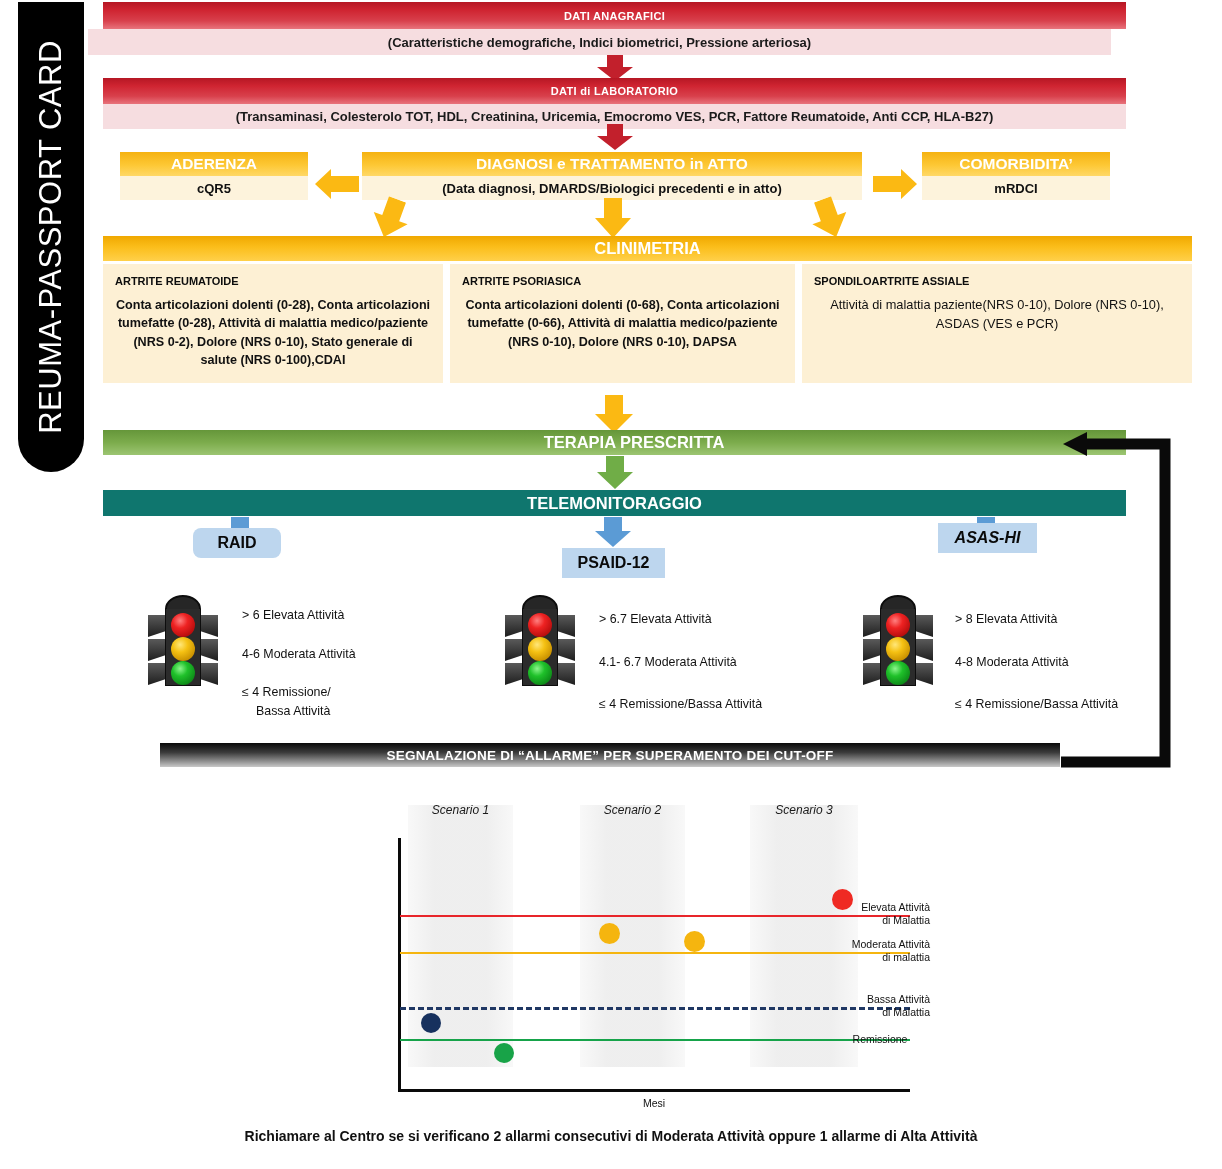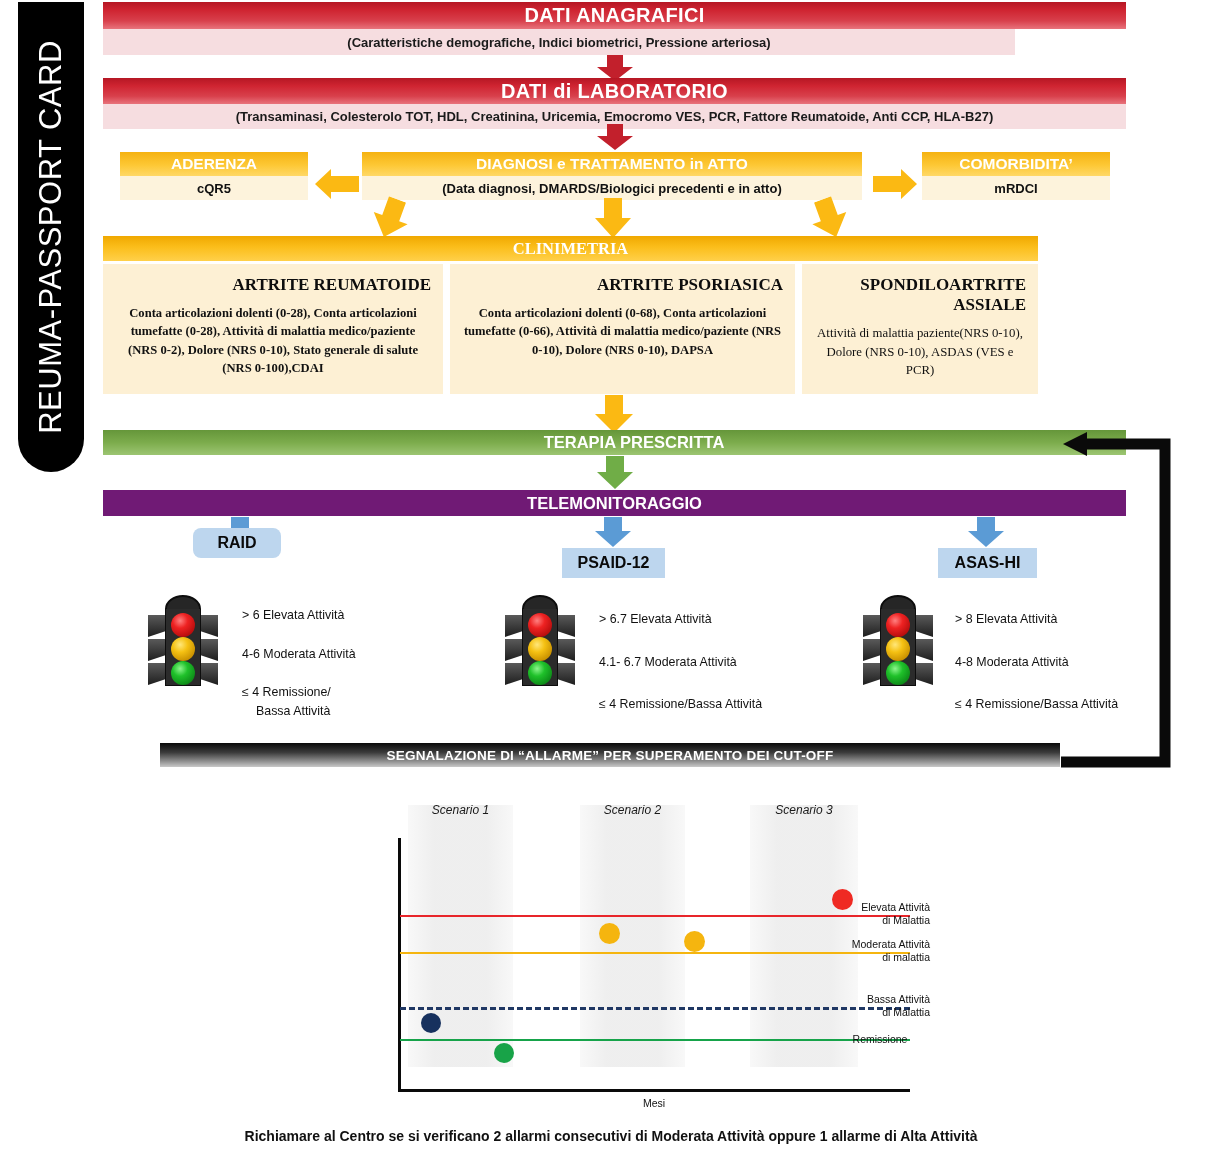--- a/index.html
+++ b/index.html
@@ -33,38 +33,38 @@
   
   .band {
     position: absolute;
     color: #ffffff;
     font-weight: bold;
     text-align: center;
     display: flex; align-items: center; justify-content: center;
   }
   .band-red {
     background: linear-gradient(to bottom, #b51724 0%, #cf2431 30%, #d8404c 70%, #e8737c 100%);
-    font-size: 20px;
+    font-size: 11px;
     letter-spacing: .3px;
   }
   .sub-red {
     position: absolute;
     background: #f6dde0;
     color: #1a1a1a;
     font-size: 13px;
     font-weight: bold;
     display: flex; align-items: center; justify-content: center;
     text-align: center;
   }
   .band-green {
     background: linear-gradient(to bottom, #65963a 0%, #7cac4c 50%, #9cc572 100%);
     font-size: 16.5px;
   }
   .band-blue {
-    background: #701a75;
+    background: #0f766e;
     font-size: 16.5px;
   }
   .band-black {
     background: linear-gradient(to bottom, #0a0a0a 0%, #3c3c3c 40%, #8d8d8d 75%, #c9c9c9 100%);
     font-size: 13.5px;
     letter-spacing: .2px;
   }
 
   
   .ybox { position: absolute; }
@@ -79,37 +79,37 @@
     color: #111; font-weight: bold; font-size: 13px;
     text-align: center; display:flex; align-items:center; justify-content:center;
     height: 24px;
   }
 
   
   .arrow-down { position: absolute; }
   .arrow-down svg { display:block; }
 
   
-  .clin-wrap { position: absolute; left: 103px; top: 236px; width: 935px; font-family: Liberation Serif, serif; }
+  .clin-wrap { position: absolute; left: 103px; top: 236px; width: 1089px; }
   .clin-head {
     background: linear-gradient(to bottom, #f0a800 0%, #fbbe1b 45%, #ffd04a 100%);
     color: #fff; font-weight: bold; font-size: 16.5px;
     text-align: center; height: 25px; line-height: 25px;
   }
   .clin-cols { display: flex; gap: 7px; margin-top: 3px; }
   .clin-col {
     background: #fdf0d4;
     flex: 1;
     padding: 11px 12px 14px 12px;
   }
   .clin-col.c1 { flex: 0 0 340px; }
   .clin-col.c2 { flex: 0 0 345px; }
   .clin-col.c3 { flex: 1; }
   .clin-title {
-    text-align: right; font-weight: bold; font-size: 17px;
+    text-align: left; font-weight: bold; font-size: 11px;
     color: #0d0d0d; margin-bottom: 9px;
   }
   .clin-body {
     text-align: center; font-size: 12.6px; line-height: 1.45;
     color: #111; font-weight: bold;
   }
   .clin-col.c3 .clin-body { font-weight: normal; font-size: 12.8px;}
 
   
   .idx-label {
@@ -161,21 +161,21 @@
 </head>
 <body>
 
 <div class="side-banner">
   <span class="side-banner-text">REUMA-PASSPORT CARD</span>
 </div>
 
 <div class="band band-red" style="left:103px; top:2px; width:1023px; height:27px;">
   <span>DATI ANAGRAFICI</span>
 </div>
-<div class="sub-red" style="left:103px; top:29px; width:912px; height:26px;">
+<div class="sub-red" style="left:88px; top:29px; width:1023px; height:26px;">
   <span>(Caratteristiche demografiche, Indici biometrici, Pressione arteriosa)</span>
 </div>
 
 <div class="arrow-down" style="left:597px; top:55px;">
   <svg width="36" height="26" viewBox="0 0 36 26">
     <polygon points="10,0 26,0 26,12 36,12 18,26 0,12 10,12" fill="#c2202c"></polygon>
   </svg>
 </div>
 
 <div class="band band-red" style="left:103px; top:78px; width:1023px; height:26px;">
@@ -287,21 +287,21 @@
     <polygon points="9,0 27,0 27,14 36,14 18,30 0,14 9,14" fill="#5b9bd5"></polygon>
   </svg>
 </div>
 
 <div class="idx-label" style="left:193px; top:528px; width:88px;border-radius:8px;">
   <span>RAID</span>
 </div>
 <div class="idx-label" style="left:562px; top:548px; width:103px;">
   <span>PSAID-12</span>
 </div>
-<div class="idx-label" style="left:938px; top:548px; width:99px;">
+<div class="idx-label" style="left:938px; top:523px; width:99px;font-style:italic;">
   <span>ASAS-HI</span>
 </div>
 
 <div class="tl" style="left:140px; top:593px;">
   <svg width="86" height="96" viewBox="0 0 86 96">
     <defs>
       <radialGradient id="gr" cx="38%" cy="32%" r="70%">
         <stop offset="0%" stop-color="#ff8080"></stop>
           <stop offset="45%" stop-color="#ee2222"></stop>
           <stop offset="100%" stop-color="#b70d0d"></stop>

